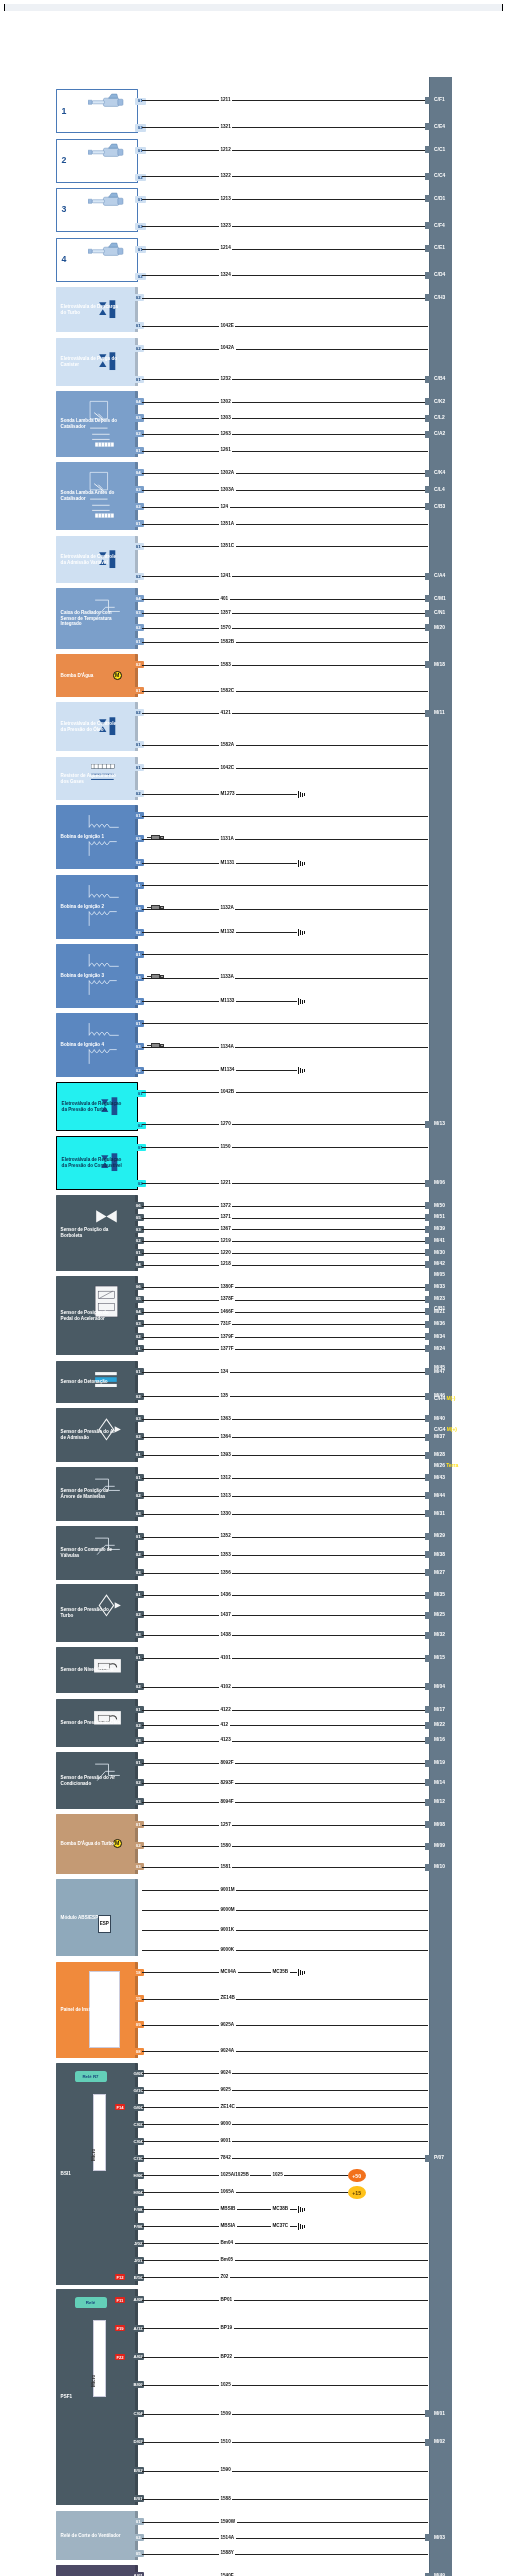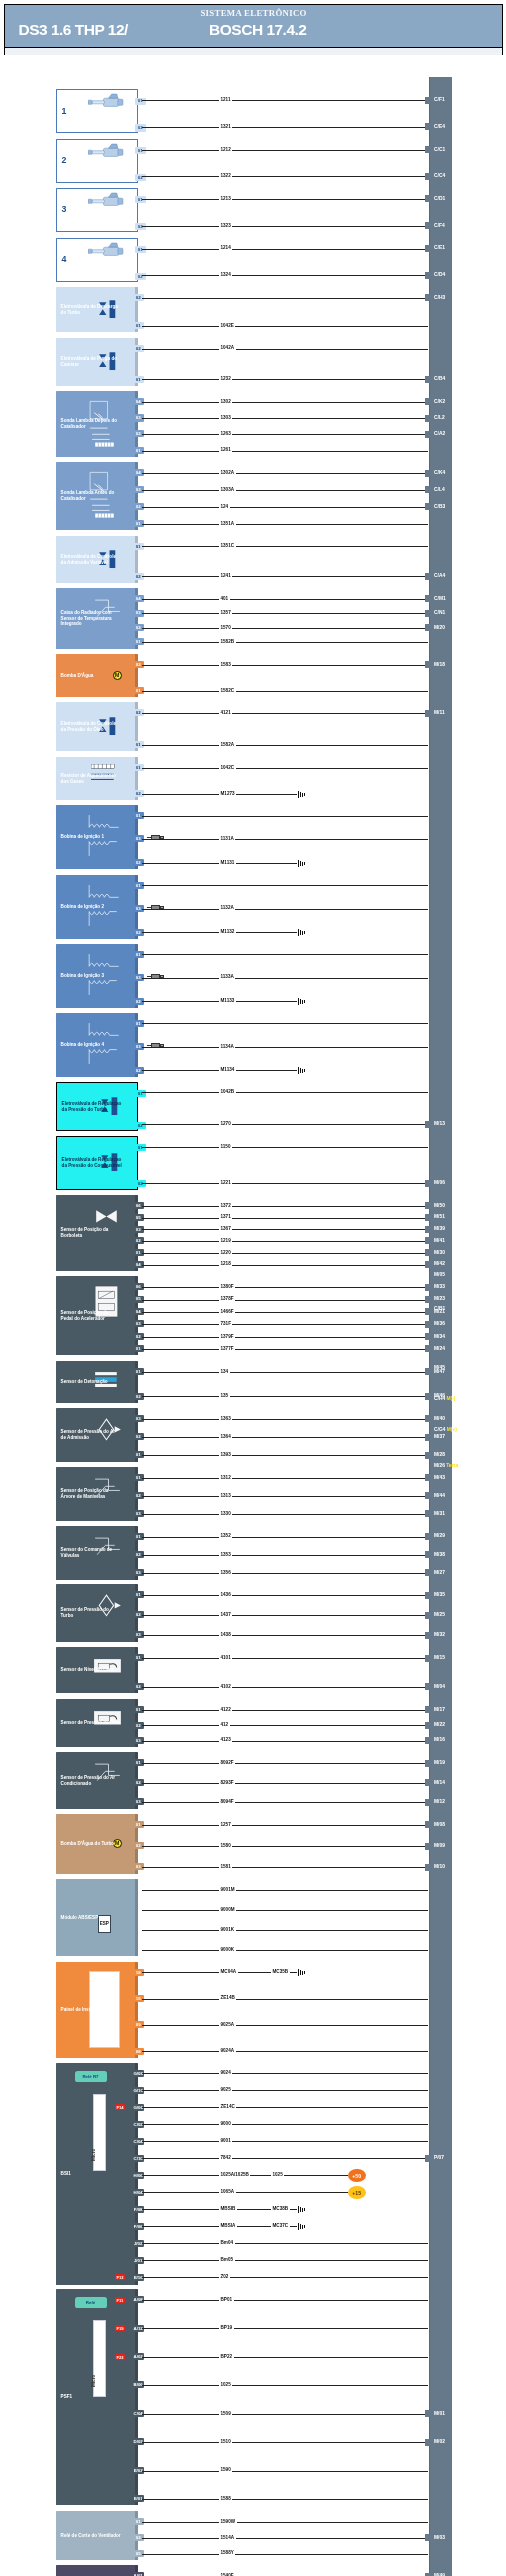--- a/index.html
+++ b/index.html
@@ -136,25 +136,20 @@
   
   .plug { position:absolute; width:17.5px; height:4.6px; }
   .plug .body { position:absolute; left:4.1px; top:0; width:9.3px; height:4.6px; background:#888; border:0.5px solid #333;}
   .plug .tip  { position:absolute; left:0; top:1.5px; width:4.6px; height:1.5px; background:#333;}
   .plug .thr  { position:absolute; left:13.4px; top:0.5px; width:4.1px; height:3.6px; background:#aaa; border:0.5px solid #333;}
 </style>
 </head>
 <body>
 
 <div id="header-wrap">
-  <div class="hdr-band">
-    <div class="hdr-sistema">SISTEMA ELETRÔNICO</div>
-    <div class="hdr-model">DS3 1.6 THP  12/</div>
-    <div class="hdr-ecu">BOSCH 17.4.2</div>
-  </div>
   <div class="hdr-gap"></div>
 </div>
 
 <div id="diagram">
   <div class="ecu-rail"></div>
   <div id="comp-layer">
       <div class="box c-inj" style="top: 12.4px; height: 44px; width: 82px;">
         <div class="lbl" style="font-size: 8.8px; color: rgb(29, 79, 145);">1</div>
         <div class="injimg"><svg width="36" height="16.5" viewBox="0 0 70 32">
             <rect x="30" y="10" width="30" height="16" rx="3" fill="#b9cfe8" stroke="#6d94bf"></rect>

